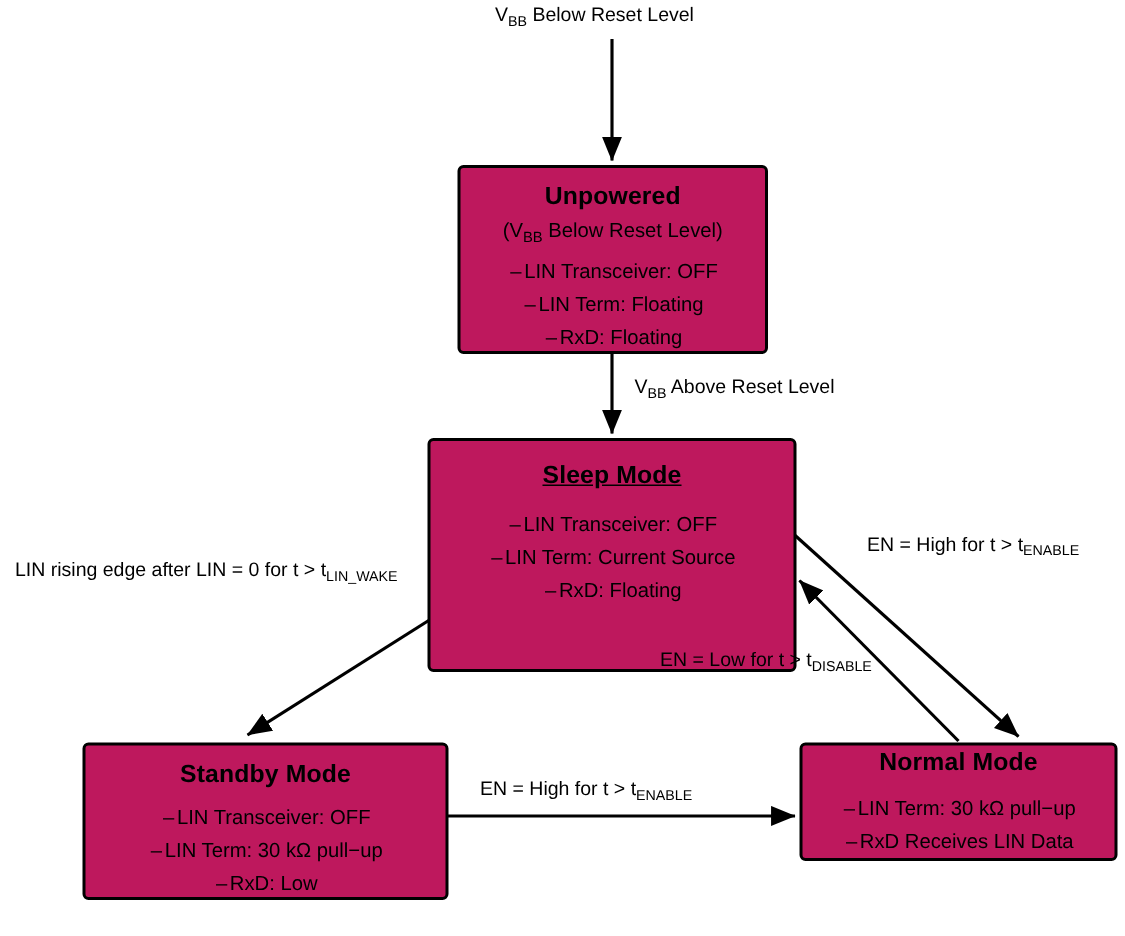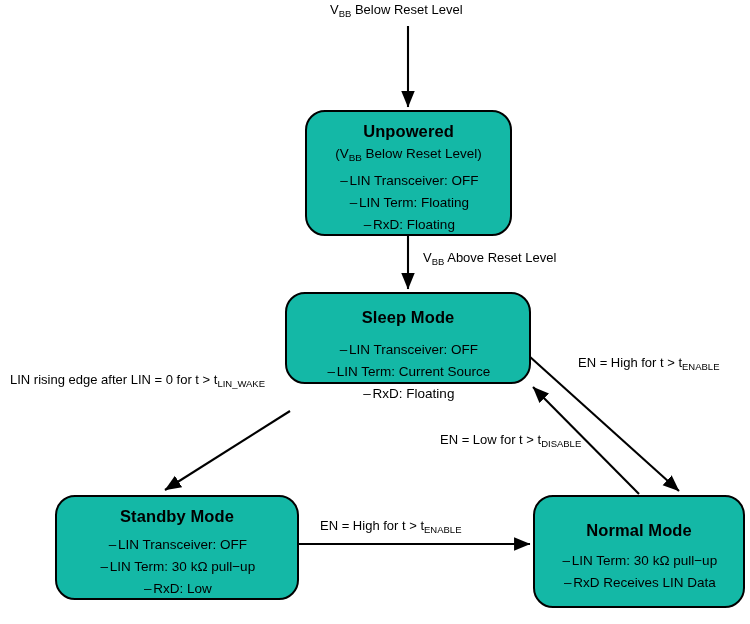--- a/index.html
+++ b/index.html
@@ -20,22 +20,22 @@
     position: absolute;
     left: 0;
     top: 0;
     width: 750px;
     height: 624px;
   }
   .state-box {
     position: absolute;
     box-sizing: border-box;
     border: 2.2px solid #000000;
-    border-radius: 20px;
-    background: #14b8a6;
+    border-radius: 4px;
+    background: #be185d;
     text-align: center;
   }
   .state-title {
     font-size: 16.5px;
     font-weight: bold;
     letter-spacing: 0.1px;
   }
   .state-subtitle {
     font-size: 13.5px;
     font-weight: normal;
@@ -98,39 +98,39 @@
     <div class="state-subtitle" style="margin-top:5px;">
       <span>(V</span><sub>BB</sub><span> Below Reset Level)</span>
     </div>
     <div class="state-items" style="margin-top:9px;">
       <div class="state-item"><span class="dash">–</span><span>LIN Transceiver: OFF</span></div>
       <div class="state-item"><span class="dash">–</span><span>LIN Term: Floating</span></div>
       <div class="state-item"><span class="dash">–</span><span>RxD: Floating</span></div>
     </div>
   </div>
 
-  <div class="state-box" style="left:285px; top:292px; width:246px; height:92px; padding-top:14px;">
+  <div class="state-box" style="left:285px; top:292px; width:246px; height:156px; padding-top:14px;text-decoration:underline;">
     <div class="state-title">Sleep Mode</div>
     <div class="state-items" style="margin-top:12px;">
       <div class="state-item"><span class="dash">–</span><span>LIN Transceiver: OFF</span></div>
       <div class="state-item"><span class="dash">–</span><span>LIN Term: Current Source</span></div>
       <div class="state-item"><span class="dash">–</span><span>RxD: Floating</span></div>
     </div>
   </div>
 
   <div class="state-box" style="left:55px; top:495px; width:244px; height:105px; padding-top:10px;">
     <div class="state-title">Standby Mode</div>
     <div class="state-items" style="margin-top:8px;">
       <div class="state-item"><span class="dash">–</span><span>LIN Transceiver: OFF</span></div>
       <div class="state-item"><span class="dash">–</span><span>LIN Term: 30 kΩ pull−up</span></div>
       <div class="state-item"><span class="dash">–</span><span>RxD: Low</span></div>
     </div>
   </div>
 
-  <div class="state-box" style="left:533px; top:495px; width:212px; height:113px; padding-top:24px;">
+  <div class="state-box" style="left:533px; top:495px; width:212px; height:79px; padding-top:2px;">
     <div class="state-title">Normal Mode</div>
     <div class="state-items" style="margin-top:10px;">
       <div class="state-item"><span class="dash">–</span><span>LIN Term: 30 kΩ pull−up</span></div>
       <div class="state-item"><span class="dash">–</span><span>RxD Receives LIN Data</span></div>
     </div>
   </div>
 
   <div class="edge-label" style="left:330px; top:2px;">
     <span>V</span><sub>BB</sub><span> Below Reset Level</span>
   </div>

